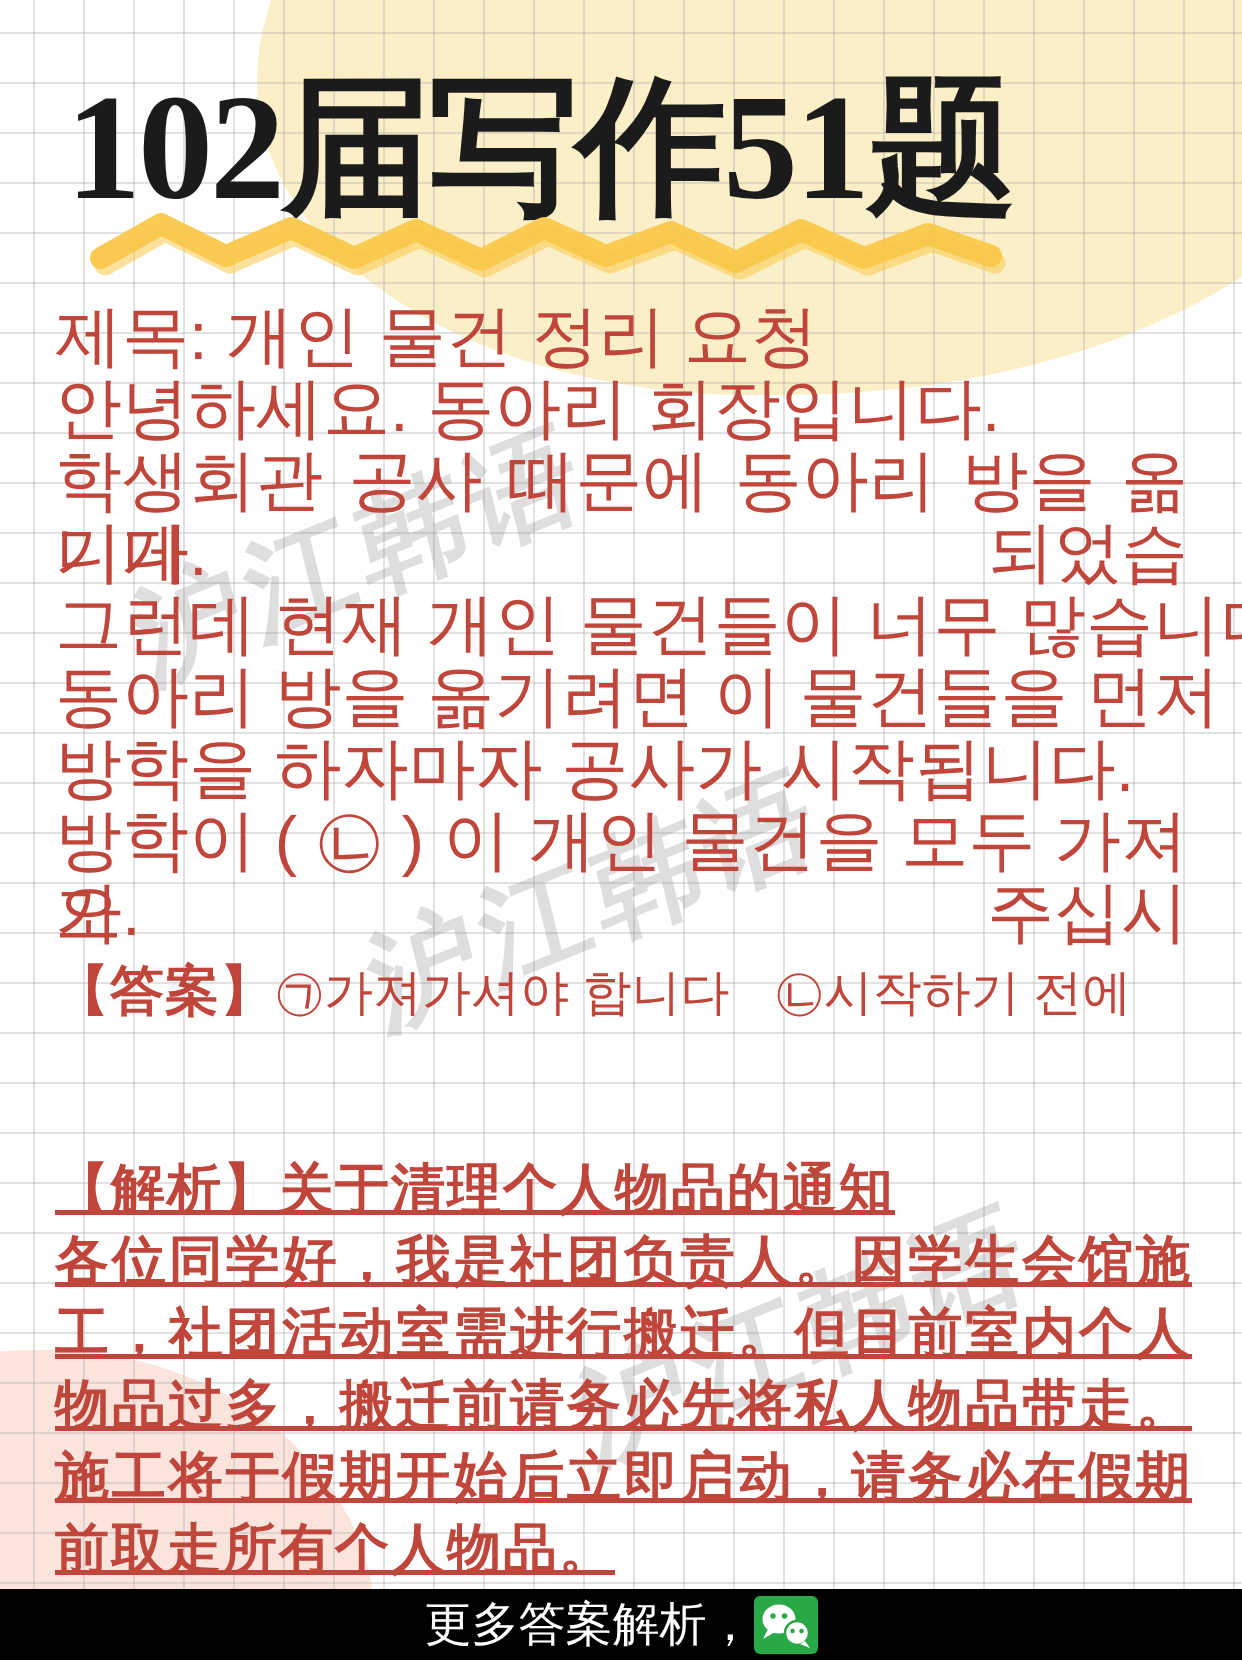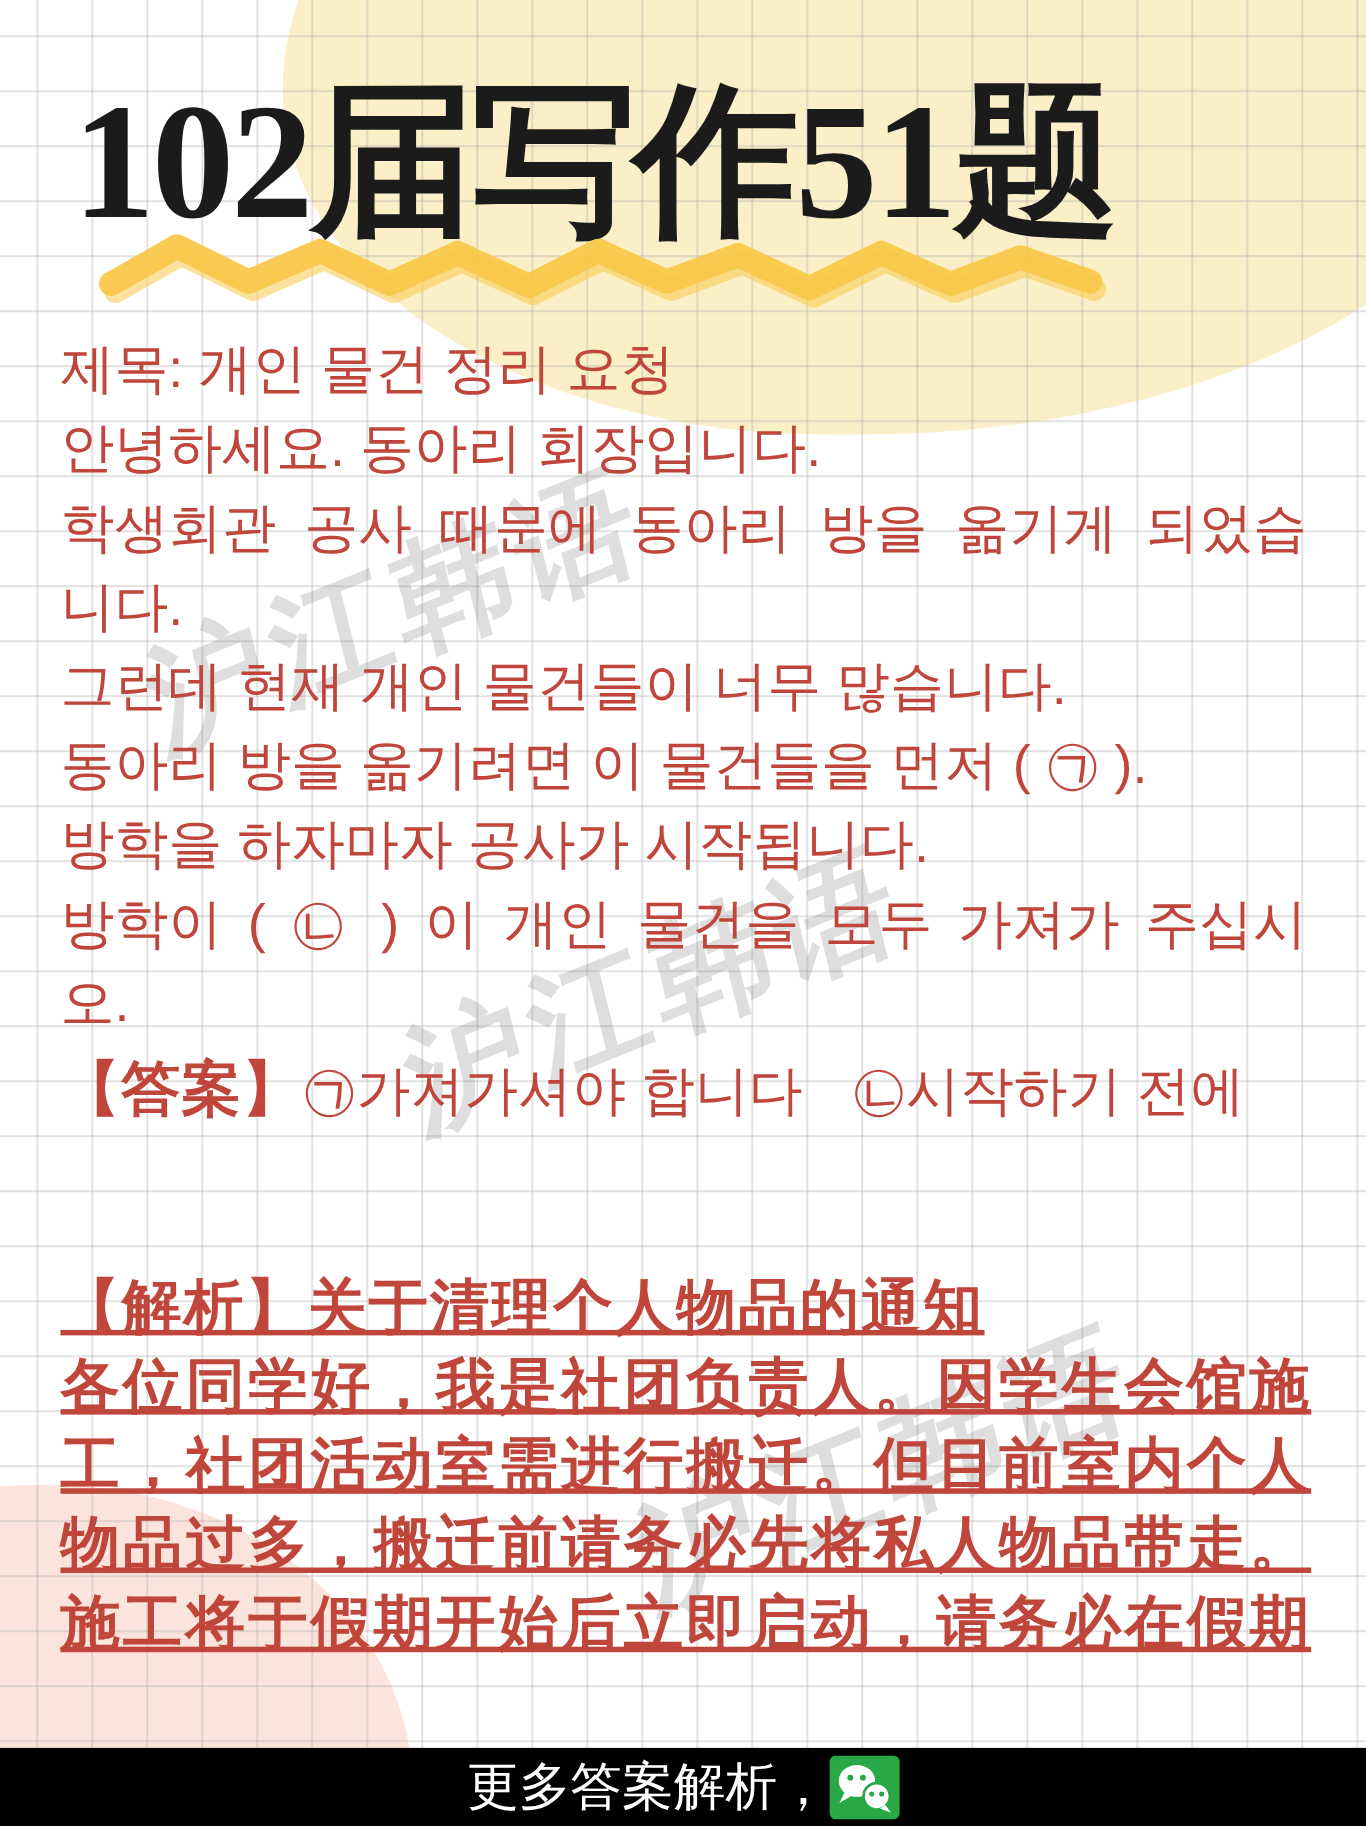--- a/index.html
+++ b/index.html
@@ -42,21 +42,21 @@
   
   .title{
     position:absolute;z-index:3;left:66px;top:72px;margin:0;
     font-size:150px;line-height:1.0;font-weight:900;letter-spacing:-3px;
     color:var(--title-black,#1b1b1b);white-space:nowrap;font-family:Liberation Serif, serif;
   }
   .wave{position:absolute;z-index:3;left:86px;top:208px;}
   
   .korean-block{
     position:absolute;z-index:3;left:55px;top:300px;width:1133px;
-    color:var(--text-red,#c0453a);font-size:49px;
+    color:var(--text-red,#c0453a);font-size:67px;
   }
   .k-line{height:72px;line-height:72px;white-space:nowrap;}
   .k-line.just{white-space:normal;text-align:justify;text-align-last:justify;}
   
   .answer-line{
     position:absolute;z-index:3;left:55px;top:952px;width:1133px;height:76px;
     line-height:76px;color:var(--text-red,#c0453a);font-size:49px;white-space:nowrap;
   }
   .answer-line .lbl{font-weight:900;font-size:54px;letter-spacing:1px;}
   .answer-line .part2{margin-left:45px;}
@@ -113,20 +113,21 @@
   <div class="answer-line">
     <span class="lbl">【答案】</span><span>㉠가져가셔야 합니다</span><span class="part2">㉡시작하기 전에</span>
   </div>
 
   <div class="analysis-block">
     <div class="a-line"><span>【解析】</span><span>关于清理个人物品的通知</span></div>
     <div class="a-line just">各位同学好，我是社团负责人。因学生会馆施</div>
     <div class="a-line just">工，社团活动室需进行搬迁。但目前室内个人</div>
     <div class="a-line just">物品过多，搬迁前请务必先将私人物品带走。</div>
     <div class="a-line just">施工将于假期开始后立即启动，请务必在假期</div>
+    <div class="a-line">前取走所有个人物品。</div>
   </div>
 
   <div class="footer">
     <span>更多答案解析，</span>
     <svg class="wechat-badge" width="64" height="58" viewBox="0 0 64 58">
       <rect x="0" y="0" width="64" height="58" rx="6" fill="var(--wechat-green,#28a846)"></rect>
       <g>
         <ellipse cx="25" cy="23" rx="16.5" ry="14.5" fill="#ffffff"></ellipse>
         <path d="M14,33 L9,43 L21,36 Z" fill="#ffffff"></path>
         <circle cx="19" cy="20" r="2.7" fill="var(--wechat-green,#28a846)"></circle>

